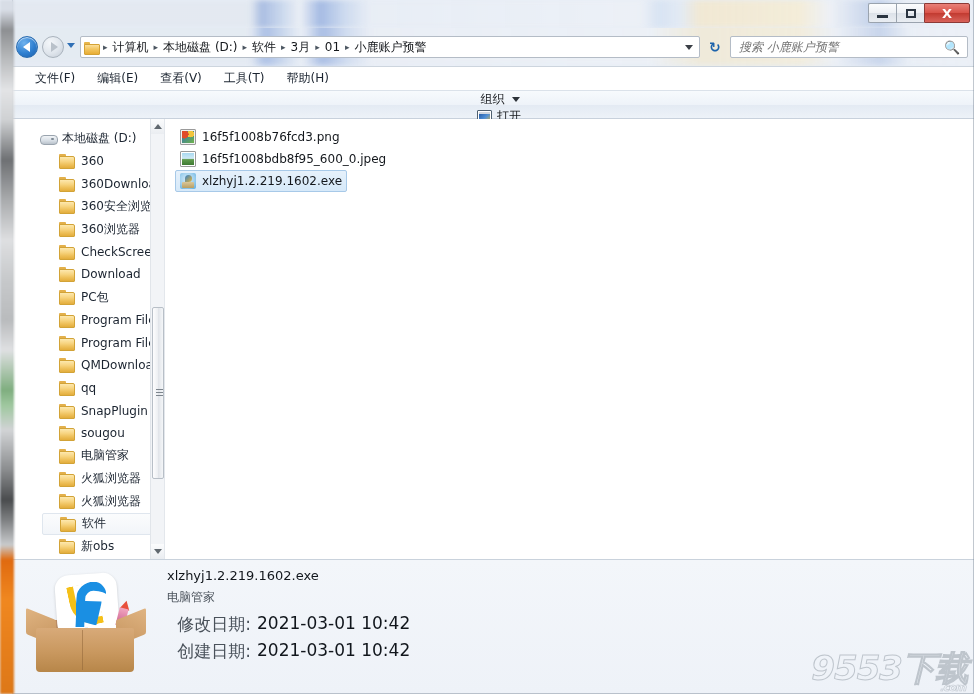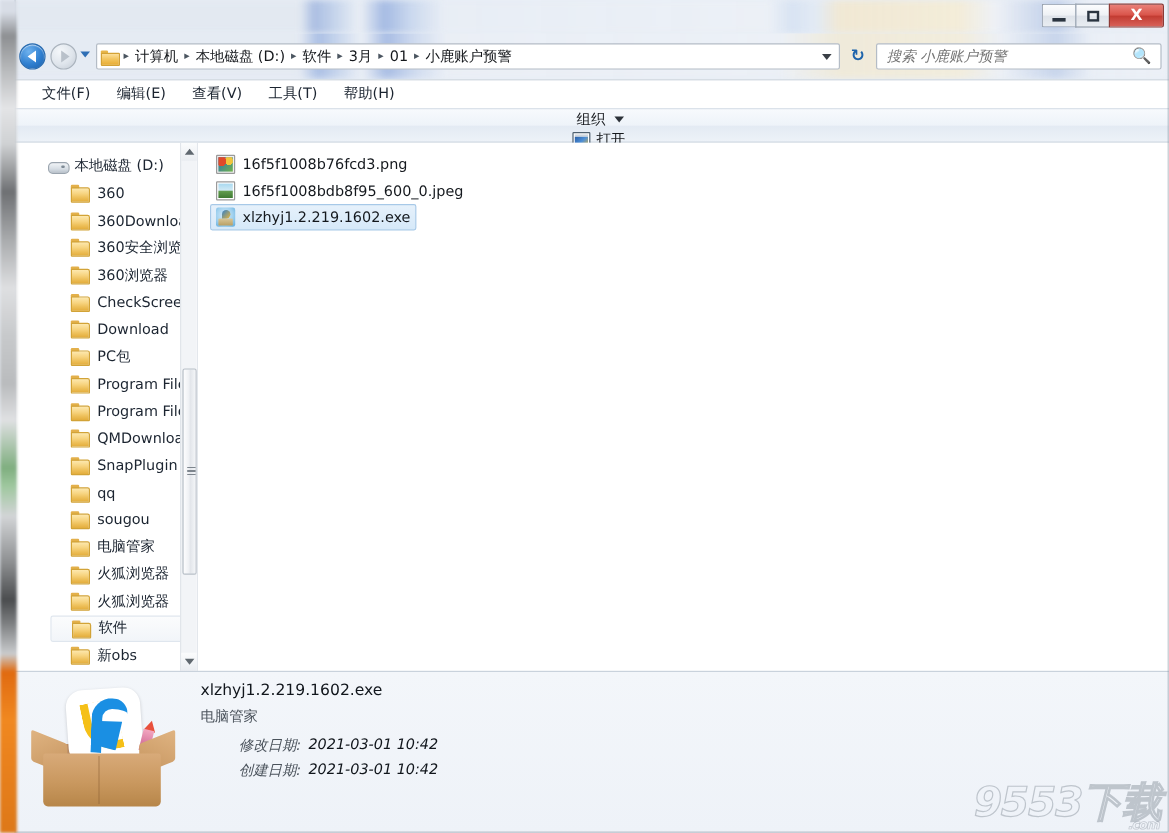--- a/index.html
+++ b/index.html
@@ -459,21 +459,21 @@
   .box-seam {
     position: absolute; left: 56px; top: 62px; width: 1px; height: 40px;
     background: rgba(140,98,54,.5);
   }
 
   #details-text {
     position: absolute; left: 155px; top: 8px; width: 420px;
   }
   #d-filename { font-size: 13px; color: #11161c; margin-bottom: 6px; }
   #d-type { font-size: 12px; color: #4a525b; margin-bottom: 7px; }
-  .d-row { display: flex; font-size: 12px; margin-bottom: 4px; font-style: italic; }
+  .d-row { display: flex; font-size: 17px; margin-bottom: 4px; }
   .d-label { width: 90px; text-align: right; color: #4a525b; padding-right: 6px; }
   .d-value { color: #11161c; }
 
   #watermark {
     position: absolute; right: 6px; bottom: 2px;
     font-size: 34px; font-weight: bold; font-style: italic;
     color: rgba(255,255,255,0.0);
     -webkit-text-stroke: 1px rgba(150,158,168,0.55);
     letter-spacing: -1px;
     pointer-events: none;
@@ -634,25 +634,25 @@
         <div class="nav-row child">
           <span class="folder-icon"></span>
           <span class="nav-label">Program Files</span>
         </div>
         <div class="nav-row child">
           <span class="folder-icon"></span>
           <span class="nav-label">QMDownload</span>
         </div>
         <div class="nav-row child">
           <span class="folder-icon"></span>
+          <span class="nav-label">qq</span>
+        </div>
+        <div class="nav-row child">
+          <span class="folder-icon"></span>
           <span class="nav-label">SnapPlugin</span>
-        </div>
-        <div class="nav-row child">
-          <span class="folder-icon"></span>
-          <span class="nav-label">qq</span>
         </div>
         <div class="nav-row child">
           <span class="folder-icon"></span>
           <span class="nav-label">sougou</span>
         </div>
         <div class="nav-row child">
           <span class="folder-icon"></span>
           <span class="nav-label">电脑管家</span>
         </div>
         <div class="nav-row child">

